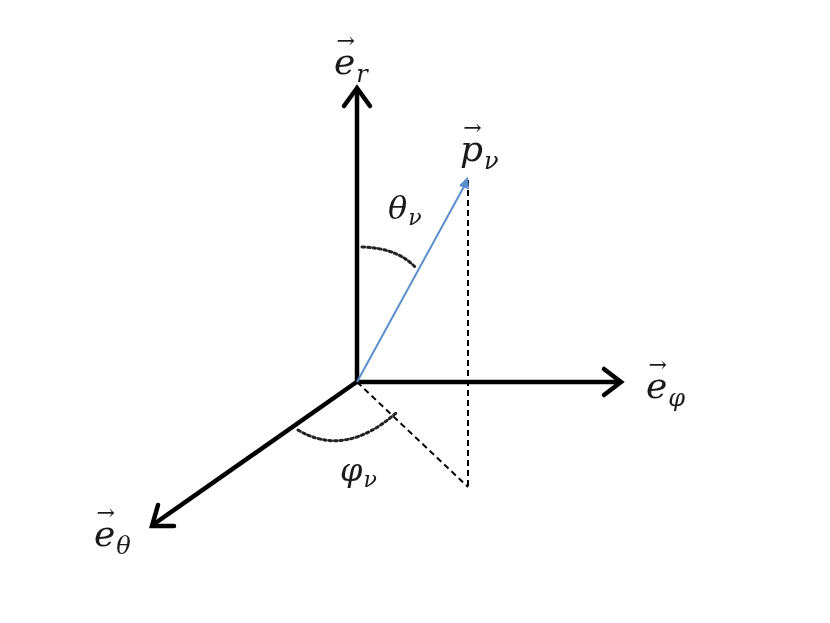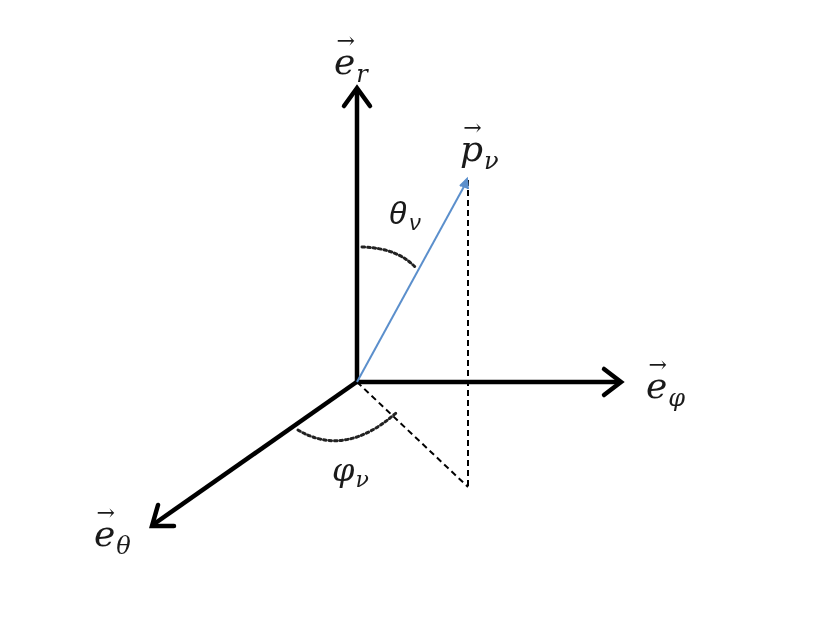--- a/index.html
+++ b/index.html
@@ -63,28 +63,28 @@
 
   
   <div class="lbl" style="left:334px; top:44px;">
     <span class="base"><span class="vec">→</span><span>e</span></span><span class="sub">r</span>
   </div>
 
   <div class="lbl" style="left:460px; top:131px;">
     <span class="base"><span class="vec">→</span><span>p</span></span><span class="sub">ν</span>
   </div>
 
-  <div class="lbl greek" style="left:388px; top:200px;font-family:Liberation Mono, monospace;">
+  <div class="lbl greek" style="left:388px; top:192px;">
     <span class="base">θ</span><span class="sub">ν</span>
   </div>
 
   <div class="lbl" style="left:646px; top:368px;">
     <span class="base"><span class="vec">→</span><span>e</span></span><span class="sub">φ</span>
   </div>
 
-  <div class="lbl greek" style="left:332px; top:454px;">
+  <div class="lbl greek" style="left:340px; top:454px;">
     <span class="base">φ</span><span class="sub">ν</span>
   </div>
 
   <div class="lbl" style="left:94px; top:516px;">
     <span class="base"><span class="vec">→</span><span>e</span></span><span class="sub">θ</span>
   </div>
 </div>
 
 </body></html>

